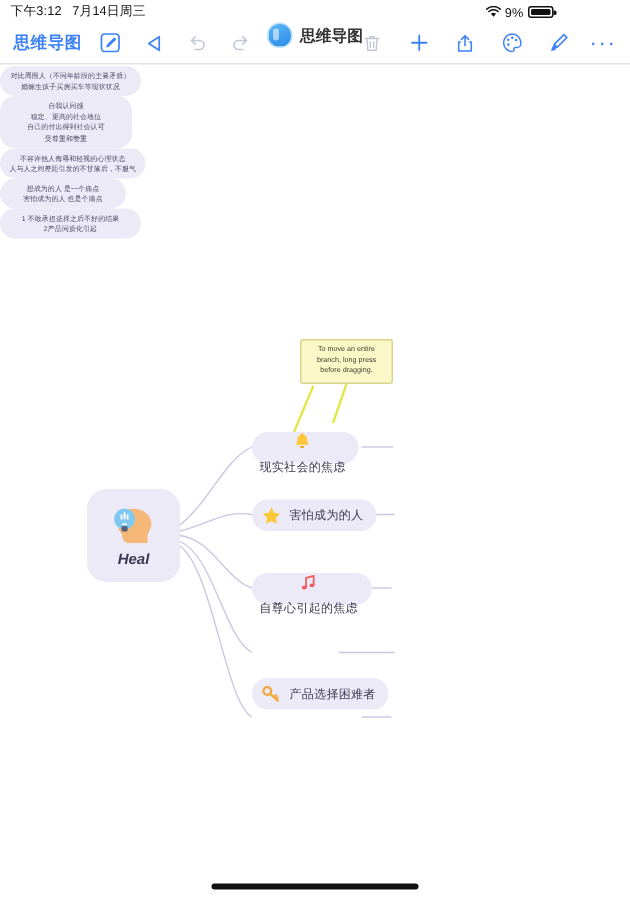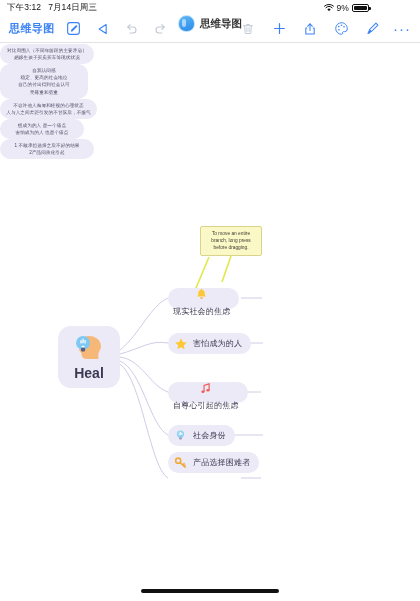--- a/index.html
+++ b/index.html
@@ -72,21 +72,21 @@
   
   .node {
     position: absolute; display: flex; align-items: center;
     border-radius: 12px;
   }
   .root-node {
     left: 58px; top: 282px; width: 62px; height: 62px;
     flex-direction: column; justify-content: center; gap: 2px;
     background: #eceaf7; border-radius: 13px;
   }
-  .root-label { font-size: 14px; color:#3c3a52; font-weight: 700; }
+  .root-label { font-size: 10px; color:#3c3a52; font-weight: 700; font-style: italic; }
   .root-art { width: 34px; height: 30px; position: relative; }
 
   .branch {
     background: #eceaf7; border-radius: 13px;
     padding: 0 9px 0 5px; height: 21px; gap: 5px;
   }
   .branch-label { font-size: 8px; color: #3c3a52; white-space: nowrap; letter-spacing:.2px; }
   .branch-icon { width: 15px; height: 15px; display:flex; align-items:center; justify-content:center; font-size: 11px; }
 
   .detail {
@@ -289,30 +289,20 @@
           <ellipse cx="12.4" cy="11.4" rx="2.2" ry="1.8" fill="#ef5b5b"></ellipse>
         </svg>
       </span>
       <span class="branch-label">自尊心引起的焦虑</span>
     </div>
     <div class="detail" style="left:261px; top:337px; width:97px;">
       <span style="white-space:pre-line;">不容许他人侮辱和轻视的心理状态
 人与人之间差距引发的不甘落后，不服气</span>
     </div>
 
-    <div class="node branch" style="left:168px; top:381px;">
-      <span class="branch-icon">
-        <svg width="13" height="13" viewBox="0 0 18 18">
-          <circle cx="9" cy="7" r="5" fill="#8fd3f4"></circle>
-          <rect x="7" y="11.4" width="4" height="3.2" rx="1" fill="#9aa0c0"></rect>
-          <path d="M9 4.4 v3.4 M7.2 5.6 v2.2 M10.8 5.6 v2.2" stroke="#fff" stroke-width="1.2" stroke-linecap="round"></path>
-        </svg>
-      </span>
-      <span class="branch-label">社会身份</span>
-    </div>
     <div class="detail" style="left:263px; top:381px; width:84px;">
       <span style="white-space:pre-line;">想成为的人 是一个痛点
 害怕成为的人 也是个痛点</span>
     </div>
 
     <div class="node branch" style="left:168px; top:408px;">
       <span class="branch-icon">
         <svg width="14" height="14" viewBox="0 0 18 18">
           <circle cx="5.4" cy="6" r="3.3" fill="none" stroke="#f0a93c" stroke-width="2"></circle>
           <path d="M7.6 8.3 L14.4 14.2" stroke="#f0a93c" stroke-width="2" stroke-linecap="round"></path>

